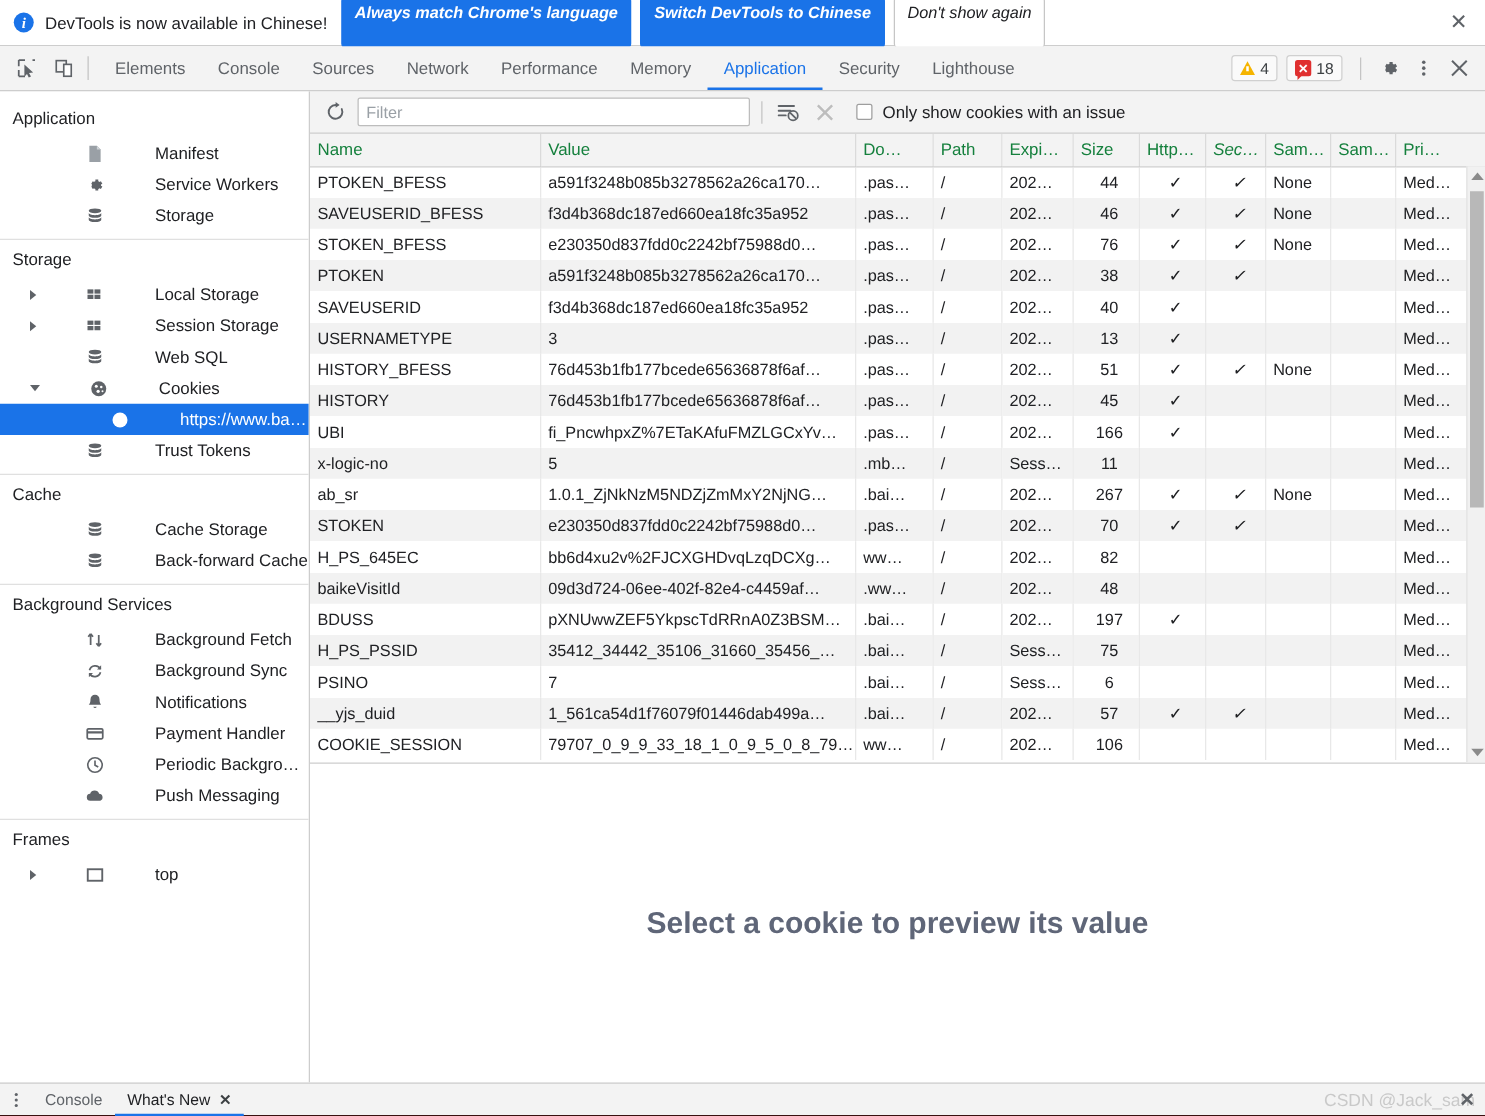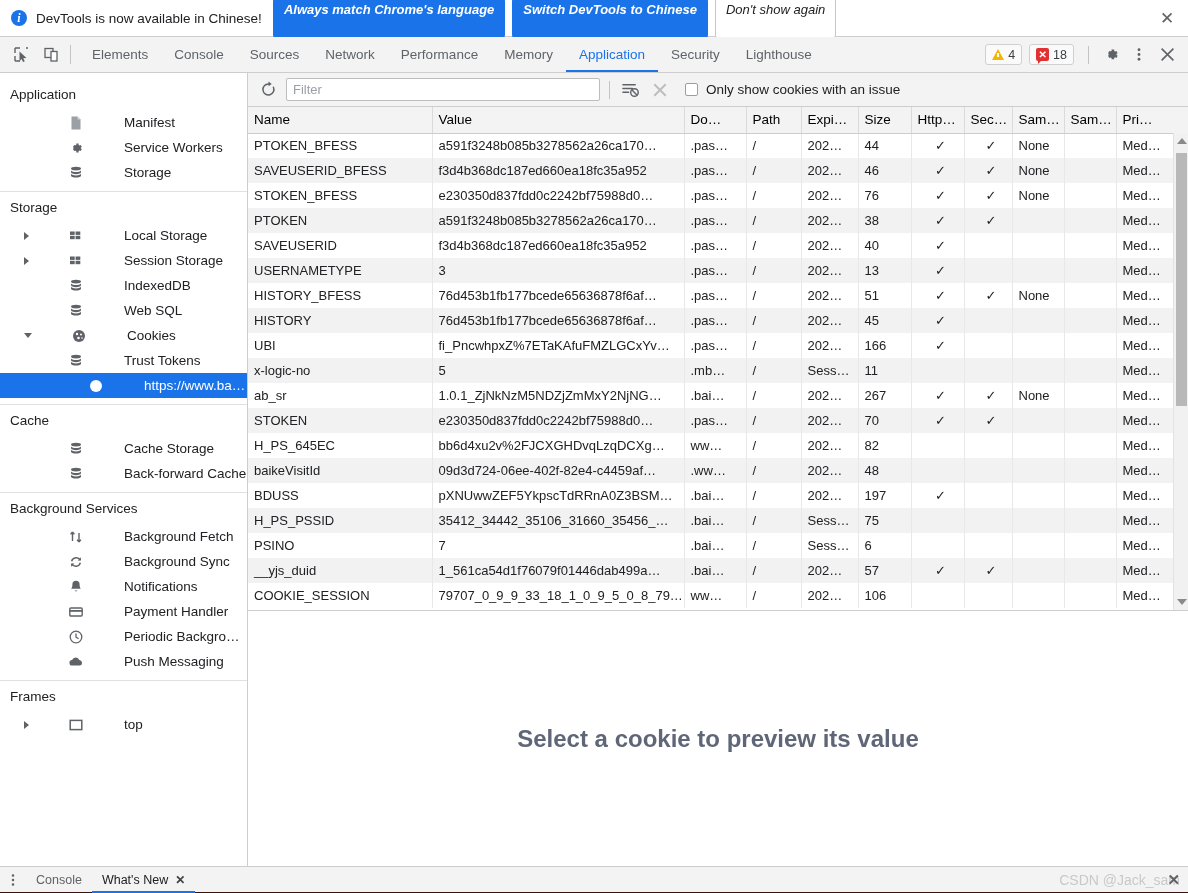--- a/index.html
+++ b/index.html
@@ -179,48 +179,48 @@
   #filterbar .chklabel { font-size: 13.5px; color: #202124; white-space: nowrap; }
 
   
   #tablewrap { flex: 0 0 504px; display: flex; flex-direction: column; position: relative; overflow: hidden; border-bottom:1px solid #cdcdcd;}
   table.ck { border-collapse: collapse; table-layout: fixed; width: 940px; font-size: 13px; }
   table.ck th {
     background: #f3f3f3;
     border-right: 1px solid #dadada;
     border-bottom: 1px solid #cdcdcd;
     font-weight: normal;
-    color: #000000;
+    color: #15803d;
     text-align: left;
     height: 26px;
     padding: 0 0 0 6px;
     font-size: 13.5px;
     overflow: hidden; white-space: nowrap; text-overflow: ellipsis;
     cursor: default;
   }
   table.ck td {
     border-right: 1px solid #e8e8e8;
     height: 25px;
     padding: 0 0 0 6px;
     color: #202124;
     overflow: hidden; white-space: nowrap; text-overflow: ellipsis;
     cursor: default;
   }
   table.ck tr.odd td { background: #ffffff; }
   table.ck tr.even td { background: #f2f2f2; }
-  td.num { text-align: left; padding: 0 8px 0 0; }
+  td.num { text-align: center; padding: 0 8px 0 0; }
   td.ck-check { text-align: center; padding: 0; color: #c8632a; font-size: 13px; }
   .col-name  { width: 184px; }
   .col-value { width: 252px; }
   .col-dom   { width: 62px; }
   .col-path  { width: 55px; }
   .col-exp   { width: 57px; }
   .col-size  { width: 53px; }
   .col-http  { width: 53px; }
-  .col-sec   { width: 48px; }
+  .col-sec   { width: 48px; font-style: italic; }
   .col-ss1   { width: 52px; }
   .col-ss2   { width: 52px; }
   .col-pri   { width: 72px; }
 
   
   #vscroll {
     position: absolute; top: 26px; right: 0; width: 15px; bottom: 0;
     background: #f1f1f1; border-left: 1px solid #e2e2e2;
   }
   #vscroll .arrow-up, #vscroll .arrow-dn {
@@ -411,69 +411,58 @@
       </div>
       <div class="navrow indent1">
         <span class="tri blank"></span>
         <span class="nicon">
           <svg width="16" height="16" viewBox="0 0 16 16">
             <ellipse cx="8" cy="3.6" rx="5" ry="1.9" fill="#5f6368"></ellipse>
             <path d="M3 5.2v2.1c0 1.05 2.24 1.9 5 1.9s5-.85 5-1.9V5.2c0 1.05-2.24 1.9-5 1.9s-5-.85-5-1.9z" fill="#5f6368"></path>
             <path d="M3 8.6v2.1c0 1.05 2.24 1.9 5 1.9s5-.85 5-1.9V8.6c0 1.05-2.24 1.9-5 1.9s-5-.85-5-1.9z" fill="#5f6368"></path>
           </svg>
         </span>
-        <span class="nlabel">IndexedDB</span>
-      </div>
-      <div class="navrow indent1">
-        <span class="tri blank"></span>
-        <span class="nicon">
-          <svg width="16" height="16" viewBox="0 0 16 16">
-            <ellipse cx="8" cy="3.6" rx="5" ry="1.9" fill="#5f6368"></ellipse>
-            <path d="M3 5.2v2.1c0 1.05 2.24 1.9 5 1.9s5-.85 5-1.9V5.2c0 1.05-2.24 1.9-5 1.9s-5-.85-5-1.9z" fill="#5f6368"></path>
-            <path d="M3 8.6v2.1c0 1.05 2.24 1.9 5 1.9s5-.85 5-1.9V8.6c0 1.05-2.24 1.9-5 1.9s-5-.85-5-1.9z" fill="#5f6368"></path>
-          </svg>
-        </span>
         <span class="nlabel">Web SQL</span>
       </div>
       <div class="navrow indent1">
         <span class="tri open"></span>
         <span class="nicon">
           <svg width="16" height="16" viewBox="0 0 16 16">
             <circle cx="8" cy="8" r="6" fill="#5f6368"></circle>
             <circle cx="6" cy="6" r="1.2" fill="#ffffff"></circle>
             <circle cx="10" cy="6.6" r="1" fill="#ffffff"></circle>
             <circle cx="7.5" cy="10" r="1.3" fill="#ffffff"></circle>
             <circle cx="11" cy="10" r=".8" fill="#ffffff"></circle>
           </svg>
         </span>
         <span class="nlabel">Cookies</span>
       </div>
-      <div class="navrow indent1">
-        <span class="tri blank"></span>
-        <span class="nicon">
-          <svg width="16" height="16" viewBox="0 0 16 16">
-            <ellipse cx="8" cy="3.6" rx="5" ry="1.9" fill="#5f6368"></ellipse>
-            <path d="M3 5.2v2.1c0 1.05 2.24 1.9 5 1.9s5-.85 5-1.9V5.2c0 1.05-2.24 1.9-5 1.9s-5-.85-5-1.9z" fill="#5f6368"></path>
-            <path d="M3 8.6v2.1c0 1.05 2.24 1.9 5 1.9s5-.85 5-1.9V8.6c0 1.05-2.24 1.9-5 1.9s-5-.85-5-1.9z" fill="#5f6368"></path>
-          </svg>
-        </span>
-        <span class="nlabel">Trust Tokens</span>
-      </div>
       <div class="navrow indent2 selected">
         <span class="tri blank"></span>
         <span class="nicon">
           <svg width="16" height="16" viewBox="0 0 16 16">
             <circle cx="8" cy="8" r="6" fill="#ffffff"></circle>
             <circle cx="6" cy="6" r="1.2" fill="#ffffff"></circle>
             <circle cx="10" cy="6.6" r="1" fill="#ffffff"></circle>
             <circle cx="7.5" cy="10" r="1.3" fill="#ffffff"></circle>
             <circle cx="11" cy="10" r=".8" fill="#ffffff"></circle>
           </svg>
         </span>
         <span class="nlabel">https://www.baidu.com</span>
+      </div>
+      <div class="navrow indent1">
+        <span class="tri blank"></span>
+        <span class="nicon">
+          <svg width="16" height="16" viewBox="0 0 16 16">
+            <ellipse cx="8" cy="3.6" rx="5" ry="1.9" fill="#5f6368"></ellipse>
+            <path d="M3 5.2v2.1c0 1.05 2.24 1.9 5 1.9s5-.85 5-1.9V5.2c0 1.05-2.24 1.9-5 1.9s-5-.85-5-1.9z" fill="#5f6368"></path>
+            <path d="M3 8.6v2.1c0 1.05 2.24 1.9 5 1.9s5-.85 5-1.9V8.6c0 1.05-2.24 1.9-5 1.9s-5-.85-5-1.9z" fill="#5f6368"></path>
+          </svg>
+        </span>
+        <span class="nlabel">Trust Tokens</span>
       </div>
       <div class="sec-div"></div>
       <div class="sec-title">Cache</div>
       <div class="navrow indent1">
         <span class="tri blank"></span>
         <span class="nicon">
           <svg width="16" height="16" viewBox="0 0 16 16">
             <ellipse cx="8" cy="3.6" rx="5" ry="1.9" fill="#5f6368"></ellipse>
             <path d="M3 5.2v2.1c0 1.05 2.24 1.9 5 1.9s5-.85 5-1.9V5.2c0 1.05-2.24 1.9-5 1.9s-5-.85-5-1.9z" fill="#5f6368"></path>
             <path d="M3 8.6v2.1c0 1.05 2.24 1.9 5 1.9s5-.85 5-1.9V8.6c0 1.05-2.24 1.9-5 1.9s-5-.85-5-1.9z" fill="#5f6368"></path>

